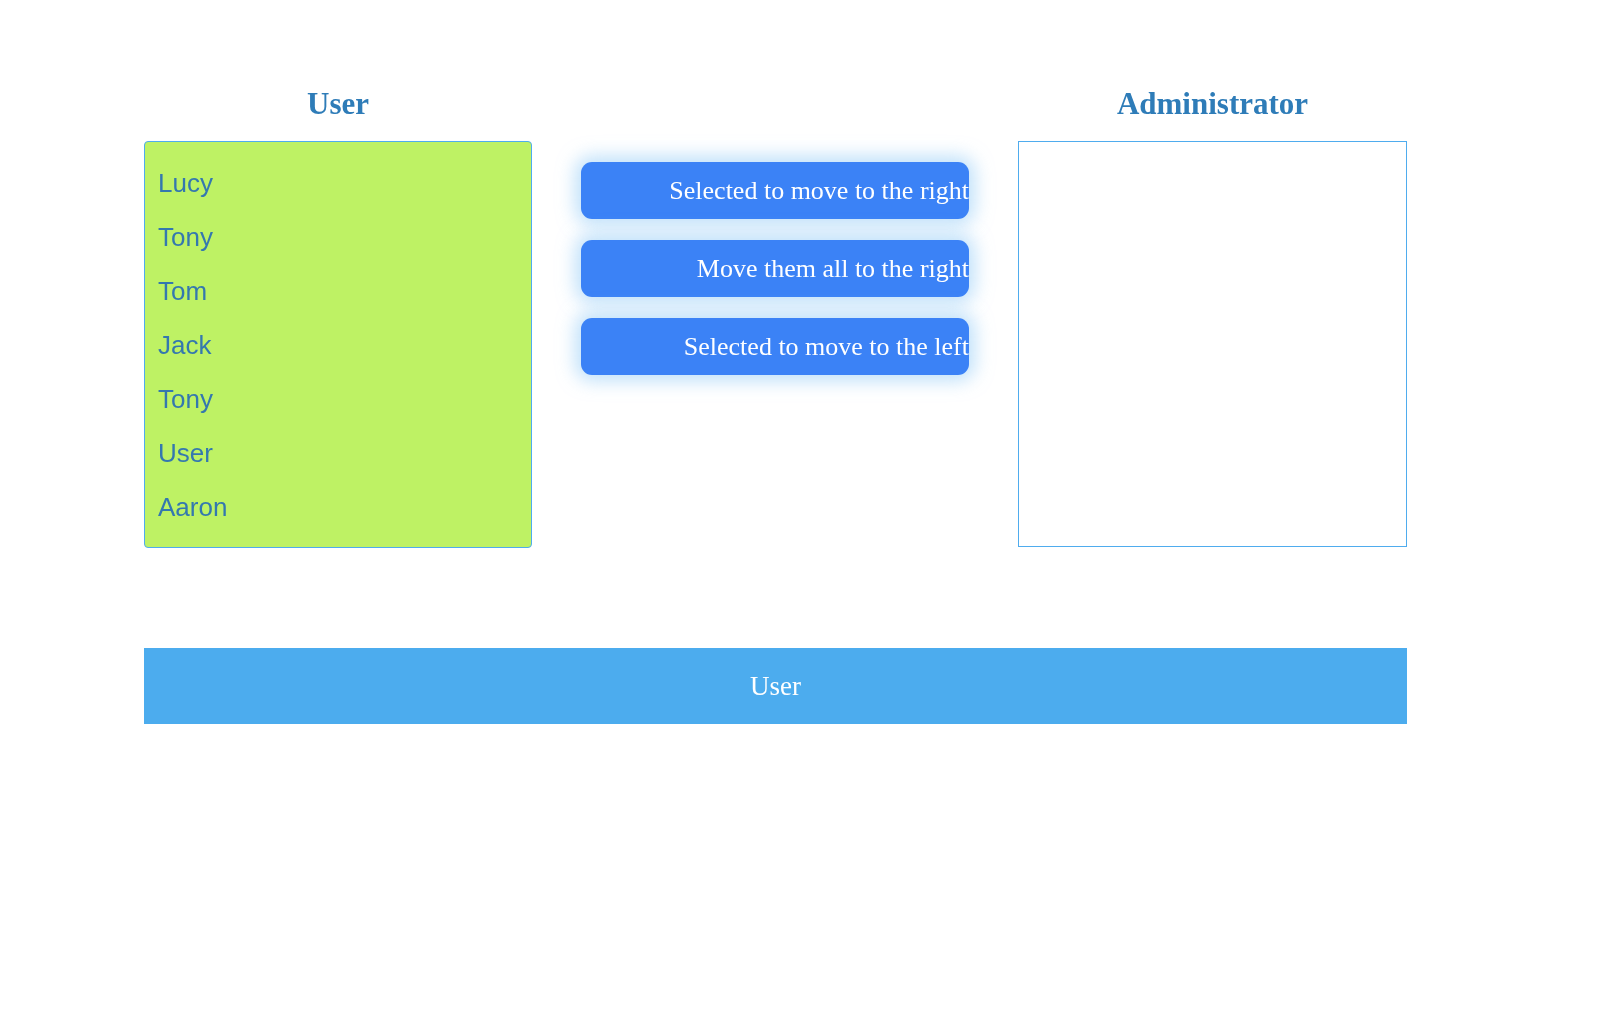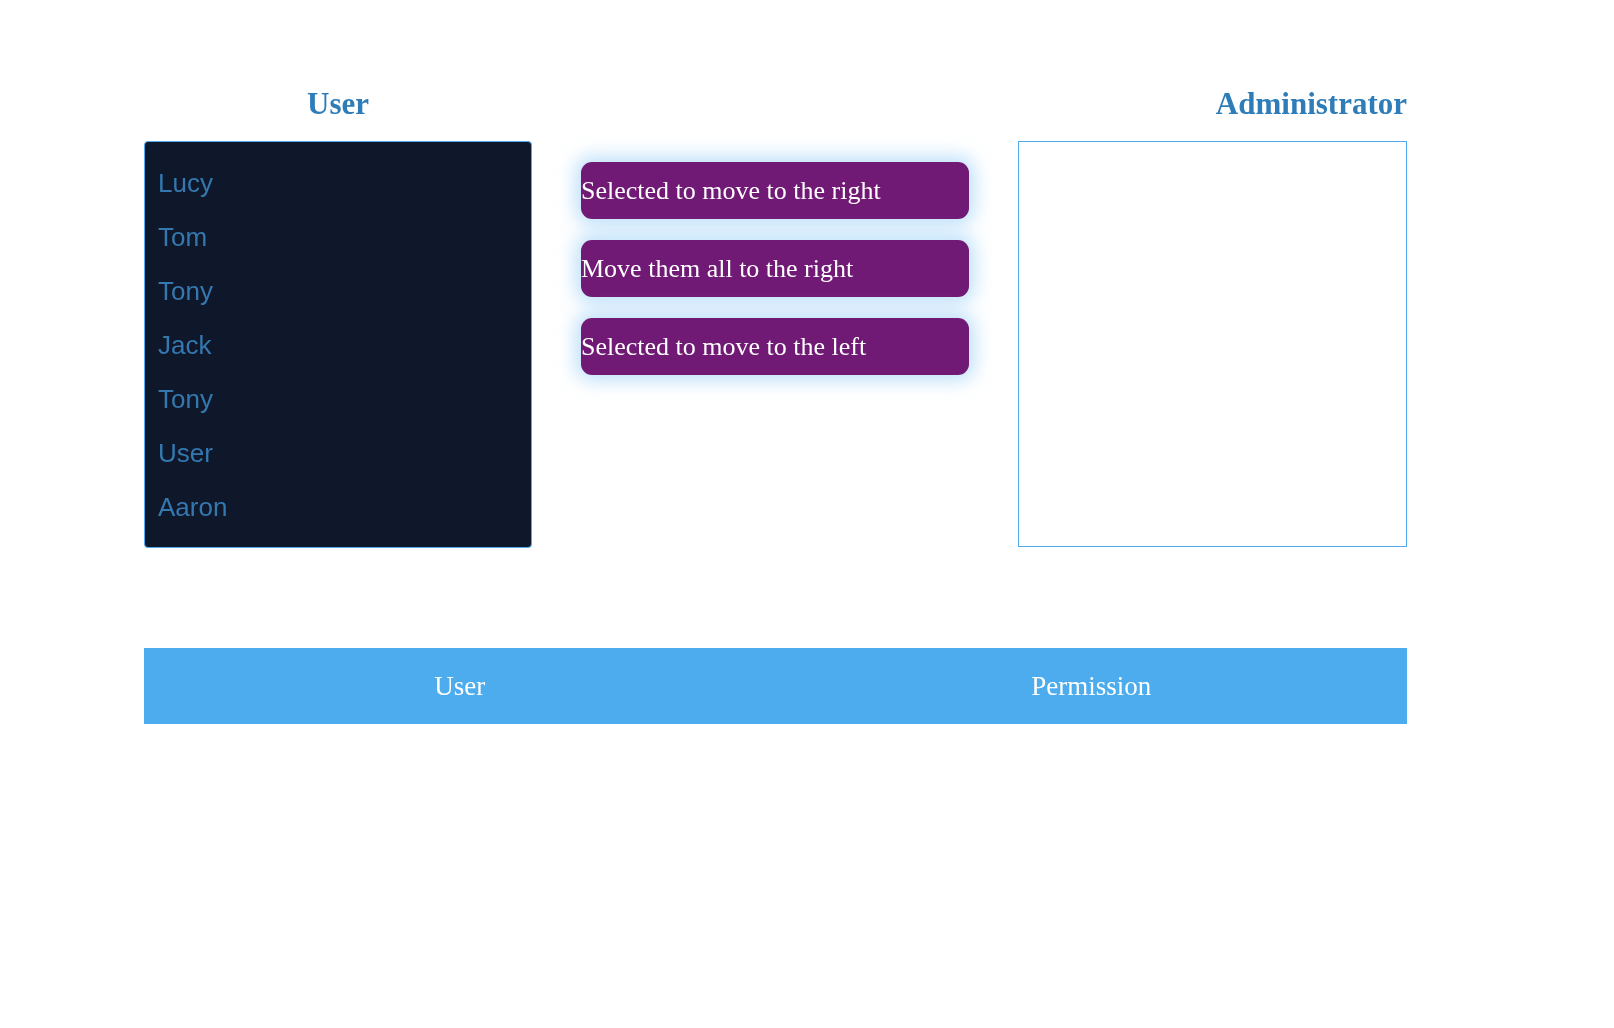--- a/index.html
+++ b/index.html
@@ -33,21 +33,21 @@
   }
   #user-list-box {
     position: absolute;
     left: 144px;
     top: 141px;
     width: 388px;
     height: 407px;
     box-sizing: border-box;
     border: 1.6px solid #4facee;
     border-radius: 4px;
-    background: #0f172a;
+    background: #bef264;
     padding: 14px 0 0 0;
     overflow: hidden;
   }
   .user-list-item {
     font-family: "Liberation Sans", sans-serif;
     font-size: 26px;
     color: #3478af;
     line-height: 28px;
     padding: 13px 0 13px 13px;
     white-space: nowrap;
@@ -62,38 +62,37 @@
     width: 388px;
   }
   .action-button {
     display: block;
     box-sizing: border-box;
     width: 388px;
     height: 57px;
     margin-bottom: 21px;
     border: none;
     border-radius: 11px;
-    background: #701a75;
+    background: #3b82f6;
     color: #ffffff;
     font-family: "Liberation Serif", serif;
     font-size: 26px;
     line-height: 57px;
-    text-align: left;
+    text-align: right;
     white-space: nowrap;
     cursor: pointer;
     box-shadow: 0 0 18px 6px rgba(140, 200, 245, 0.55);
     padding: 0;
   }
 
   
   #administrator-heading {
     left: 1018px;
     top: 86px;
     width: 389px;
-    text-align: right;
   }
   #administrator-list-box {
     position: absolute;
     left: 1018px;
     top: 141px;
     width: 389px;
     height: 406px;
     box-sizing: border-box;
     border: 1.2px solid #4facee;
     background: #ffffff;
@@ -120,34 +119,33 @@
     white-space: nowrap;
   }
 </style>
 </head>
 <body>
 
 <div class="panel-heading" id="user-heading">User</div>
 
 <div id="user-list-box">
     <div class="user-list-item">Lucy</div>
+    <div class="user-list-item">Tony</div>
     <div class="user-list-item">Tom</div>
-    <div class="user-list-item">Tony</div>
     <div class="user-list-item">Jack</div>
     <div class="user-list-item">Tony</div>
     <div class="user-list-item">User</div>
     <div class="user-list-item">Aaron</div>
   </div>
 
 <div id="action-buttons">
     <button class="action-button">Selected to move to the right</button>
     <button class="action-button">Move them all to the right</button>
     <button class="action-button">Selected to move to the left</button>
   </div>
 
 <div class="panel-heading" id="administrator-heading">Administrator</div>
 
 <div id="administrator-list-box"></div>
 
 <div id="table-header-bar">
     <div class="table-header-cell">User</div>
-    <div class="table-header-cell">Permission</div>
   </div>
 
 </body></html>

